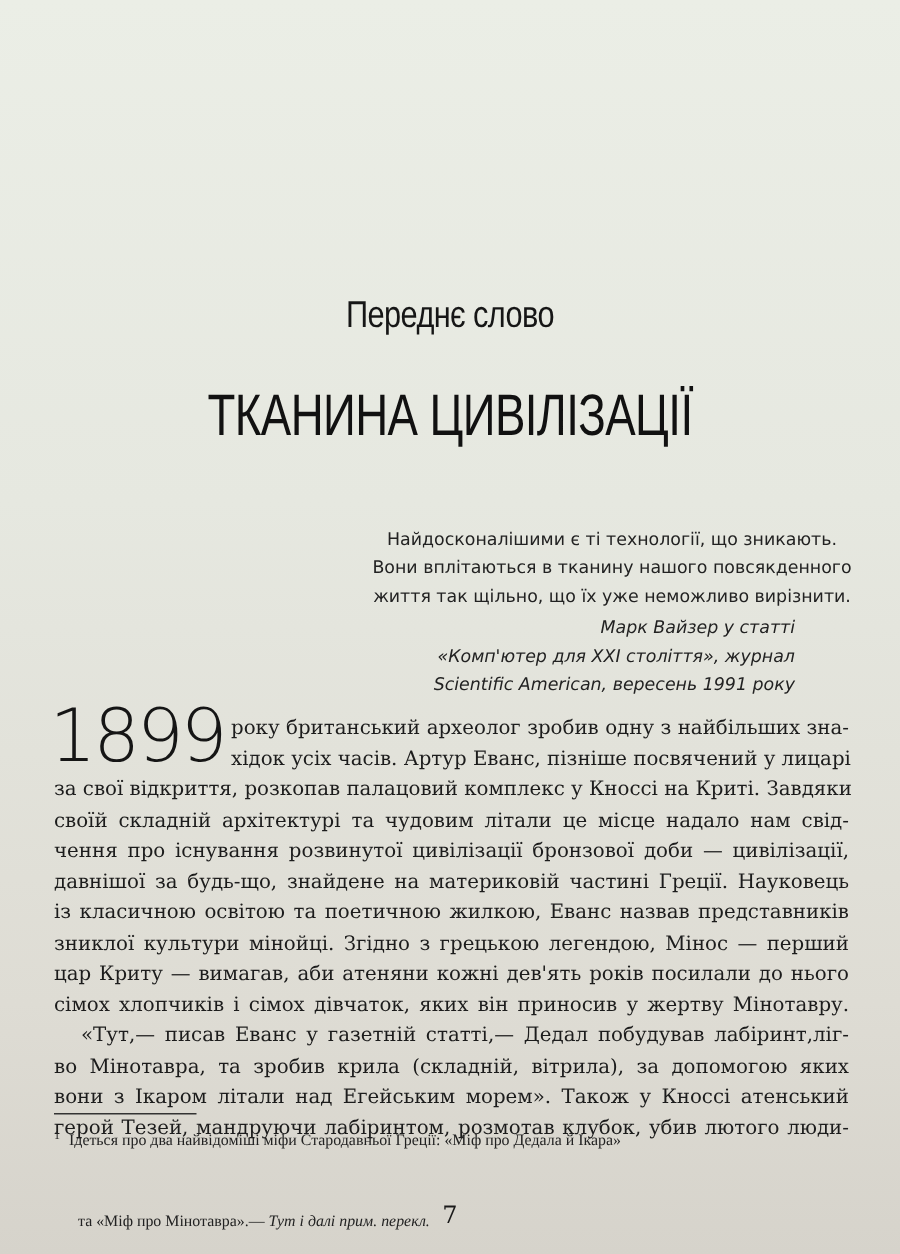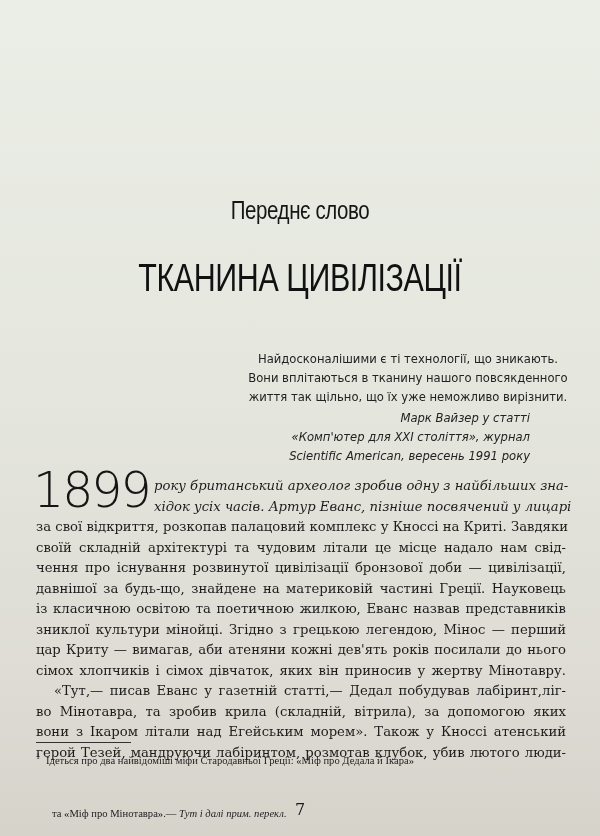--- a/index.html
+++ b/index.html
@@ -41,21 +41,21 @@
       color: #1c1c1c;
     }
     .line { display: block; white-space: nowrap; text-align: justify; text-align-last: justify; height: 20.5px; }
     .line.last { text-align-last: left; }
     .line.indent { padding-left: 18px; }
     .dropcap {
       position: absolute; left: 33px; top: 466px;
       font-family: "DejaVu Sans", sans-serif; font-size: 49px; line-height: 50px;
       font-weight: 300; letter-spacing: -2px; color: #151515;
     }
-    .dc-line { padding-left: 118px; font-style: italic; }
+    .dc-line { padding-left: 118px; }
     sup { font-size: 8px; line-height: 0; vertical-align: super; }
     .footnote-rule {
       position: absolute; left: 36px; top: 742px; width: 95px; height: 1px; background: #333;
     }
     .footnote {
       position: absolute; left: 36px; top: 748px; width: 530px;
       font-family: Liberation Serif, serif; font-size: 10.6px; line-height: 17px; color: #222;
     }
     .footnote .fn-mark { font-size: 8px; vertical-align: super; margin-right: 6px; }
     .footnote .fn-line2 { padding-left: 16px; display: block; margin-top: 36px; }

